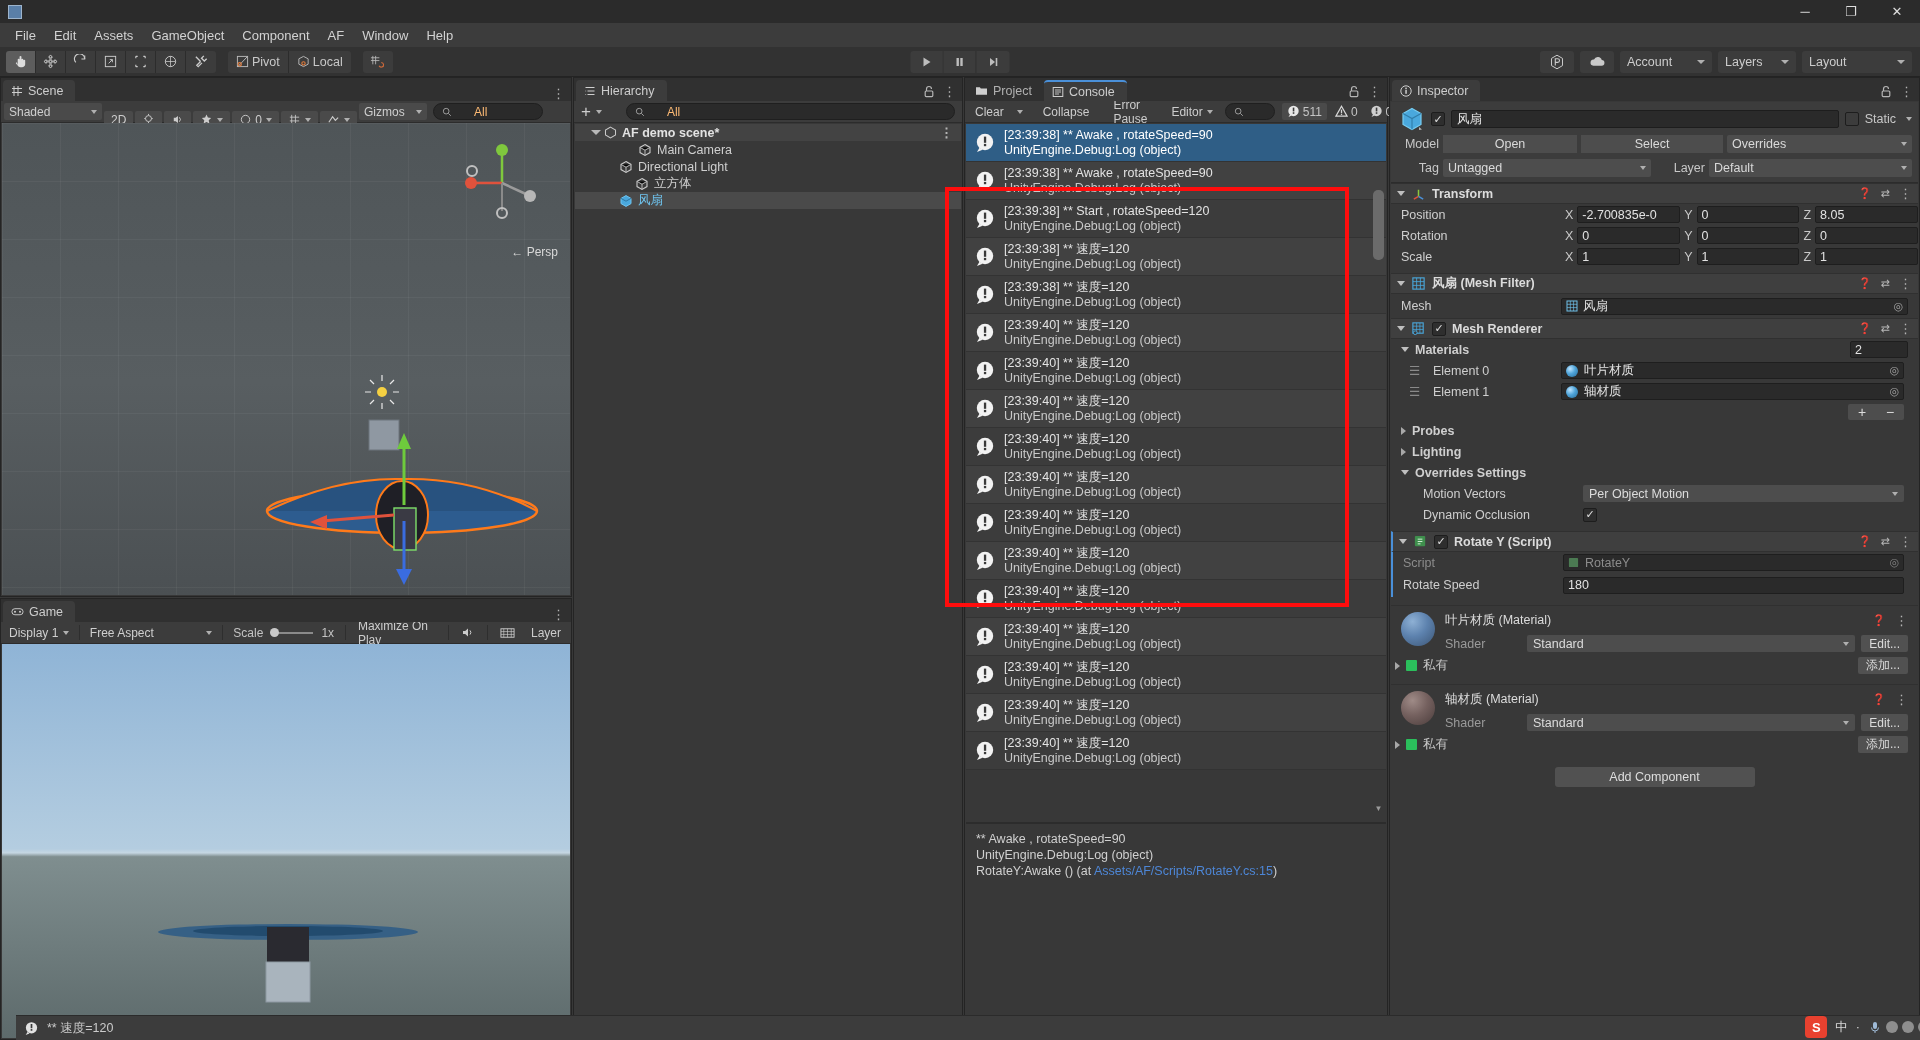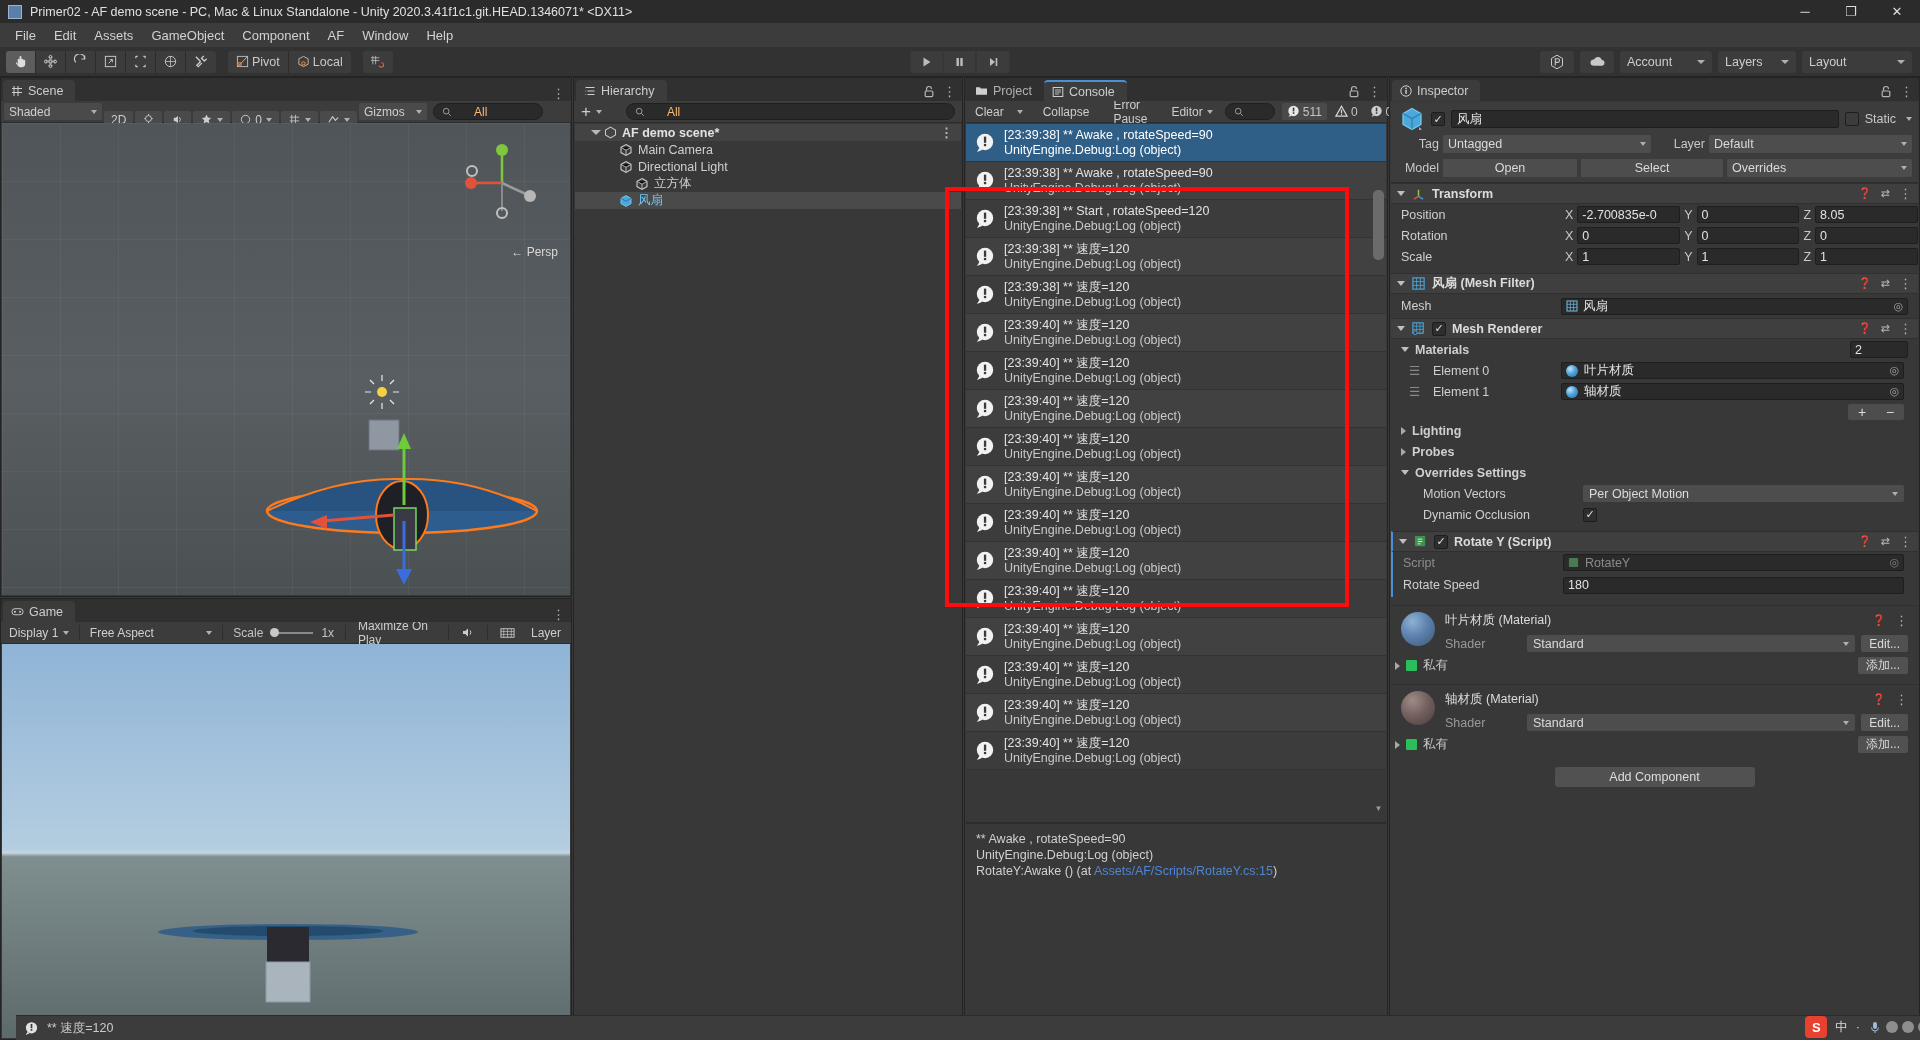--- a/index.html
+++ b/index.html
@@ -213,21 +213,20 @@
            border-left: 5px solid #a8a8a8; }
   .dots3 { letter-spacing: 0; line-height: 8px; font-size: 13px; color: #b5b5b5; }
 </style>
 </head>
 <body>
 
 <div class="app">
 
   <div class="titlebar">
     <div class="title-icon"></div>
-    <div class="title-text">Primer02 - AF demo scene - PC, Mac &amp; Linux Standalone - Unity 2020.3.41f1c1.git.HEAD.1346071* &lt;DX11&gt;</div>
     <div class="win-btns">
       <div class="win-btn">─</div>
       <div class="win-btn">❐</div>
       <div class="win-btn close">✕</div>
     </div>
   </div>
 
   <div class="menubar">
     <div class="menu-item">File</div>
     <div class="menu-item">Edit</div>
@@ -554,21 +553,21 @@
 
       <div style="position:absolute; left:1px; top:46px; right:1px; bottom:1px; background:#383838">
         <div class="h-row scene" style="padding-left:16px">
           <span class="arrow-d"></span>
           <svg width="13" height="13" viewBox="0 0 14 14" style="margin-right:5px">
               <path d="M7 1.2l5.4 3.1v5.4L7 12.8 1.6 9.7V4.3z" fill="none" stroke="#c9c9c9" stroke-width="1.1"></path>
             </svg>
           <span>AF demo scene*</span>
           <span class="dots3" style="position:absolute; right:8px">⋮</span>
         </div>
-        <div class="h-row" style="padding-left:44px">
+        <div class="h-row" style="padding-left:63px">
           <svg width="14" height="14" viewBox="0 0 14 14" style="margin-right:5px">
               <path d="M7 1.6l5 2.8v5.2L7 12.4 2 9.6V4.4z" fill="none" stroke="#c9c9c9" stroke-width="1.1"></path>
               <path d="M2 4.4L7 7.2l5-2.8M7 7.2v5.2" stroke="#c9c9c9" stroke-width="0.9"></path>
             </svg>
           <span>Main Camera</span>
         </div>
         <div class="h-row" style="padding-left:44px">
           <svg width="14" height="14" viewBox="0 0 14 14" style="margin-right:5px">
               <path d="M7 1.6l5 2.8v5.2L7 12.4 2 9.6V4.4z" fill="none" stroke="#c9c9c9" stroke-width="1.1"></path>
               <path d="M2 4.4L7 7.2l5-2.8M7 7.2v5.2" stroke="#c9c9c9" stroke-width="0.9"></path>
@@ -947,37 +946,37 @@
                   <path d="M20 21l3 2.6-3 .4z" fill="#b5b5b5"></path>
                 </svg>
             </span>
             <span class="chk">✓</span>
             <span class="namefield">风扇</span>
             <span class="chk" style="background:#3c3c3c"></span>
             <span class="ih-label">Static</span>
             <span class="caret sm"></span>
           </div>
           <div class="ih-row2">
-            <span class="ih-label" style="width:42px; text-align:right">Tag</span>
-            <span class="ih-dd" style="width:208px">
-              <span>Untagged</span>
-              <span class="caret sm"></span>
-            </span>
-            <span class="ih-label" style="width:50px; text-align:right">Layer</span>
-            <span class="ih-dd" style="flex:1">
-              <span>Default</span>
-              <span class="caret sm"></span>
-            </span>
-          </div>
-          <div class="ih-row2">
             <span class="ih-label" style="width:42px; text-align:right">Model</span>
             <span class="ih-btn" style="width:134px">Open</span>
             <span class="ih-btn" style="width:142px">Select</span>
             <span class="ih-dd" style="flex:1">
               <span>Overrides</span>
+              <span class="caret sm"></span>
+            </span>
+          </div>
+          <div class="ih-row2">
+            <span class="ih-label" style="width:42px; text-align:right">Tag</span>
+            <span class="ih-dd" style="width:208px">
+              <span>Untagged</span>
+              <span class="caret sm"></span>
+            </span>
+            <span class="ih-label" style="width:50px; text-align:right">Layer</span>
+            <span class="ih-dd" style="flex:1">
+              <span>Default</span>
               <span class="caret sm"></span>
             </span>
           </div>
         </div>
 
         <div class="comp-header">
           <span class="chev"></span>
           <svg width="15" height="15" viewBox="0 0 16 16">
               <path d="M8 11V4" stroke="#8ec93c" stroke-width="1.6"></path>
               <path d="M8 11L3 14" stroke="#e0523c" stroke-width="1.6"></path>
@@ -1086,25 +1085,25 @@
             </span>
             <span style="color:#aaa; font-size:11px">◎</span>
           </span>
         </div>
         <div style="display:flex; justify-content:flex-end; padding-right:14px; gap:0; margin-top:2px">
           <span style="width:28px; height:16px; background:#4d4d4d; border-radius:2px 0 0 2px; display:flex; align-items:center; justify-content:center; color:#dcdcdc">+</span>
           <span style="width:28px; height:16px; background:#4d4d4d; border-radius:0 2px 2px 0; display:flex; align-items:center; justify-content:center; color:#dcdcdc">−</span>
         </div>
         <div class="prop-row" style="font-weight:bold">
           <span class="chevR" style="margin-right:6px"></span>
-          <span>Lighting</span>
+          <span>Probes</span>
         </div>
         <div class="prop-row" style="font-weight:bold">
           <span class="chevR" style="margin-right:6px"></span>
-          <span>Probes</span>
+          <span>Lighting</span>
         </div>
         <div class="prop-row" style="font-weight:bold">
           <span class="chev" style="margin-right:6px"></span>
           <span>Overrides Settings</span>
         </div>
         <div class="prop-row">
           <span class="prop-label" style="padding-left:22px; width:182px">Motion Vectors</span>
           <span class="dd-field" style="flex:1; margin-right:14px">
             <span>Per Object Motion</span>
             <span class="caret sm"></span>

